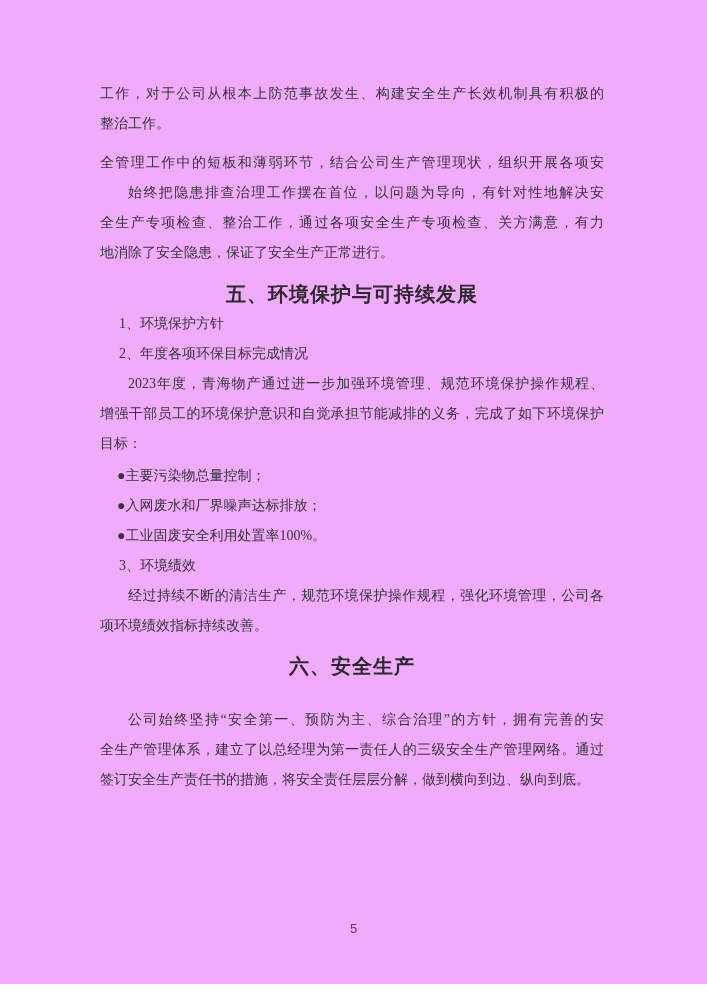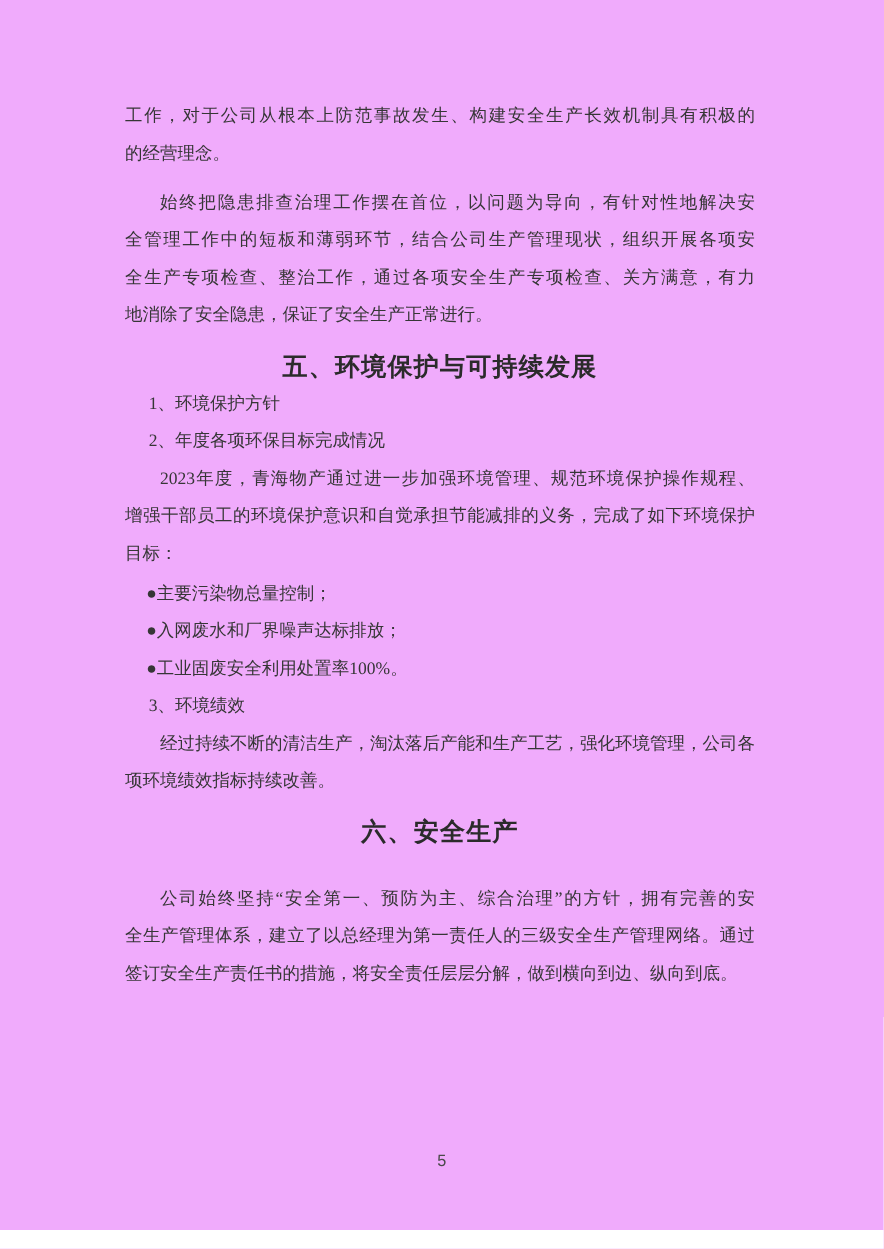--- a/index.html
+++ b/index.html
@@ -66,26 +66,26 @@
   }
 </style>
 </head>
 <body>
 
 <div class="page">
   <div class="content">
 
     <div class="para">
       <div class="line">工作，对于公司从根本上防范事故发生、构建安全生产长效机制具有积极的</div>
-      <div class="line last">的经营理念。</div>
+      <div class="line last">整治工作。</div>
     </div>
 
     <div class="para gap-p2">
+      <div class="line">全管理工作中的短板和薄弱环节，结合公司生产管理现状，组织开展各项安</div>
       <div class="line first">始终把隐患排查治理工作摆在首位，以问题为导向，有针对性地解决安</div>
-      <div class="line">全管理工作中的短板和薄弱环节，结合公司生产管理现状，组织开展各项安</div>
       <div class="line">全生产专项检查、整治工作，通过各项安全生产专项检查、关方满意，有力</div>
       <div class="line last">地消除了安全隐患，保证了安全生产正常进行。</div>
     </div>
 
     <div class="heading gap-h5">五、环境保护与可持续发展</div>
 
     <div class="item">1、环境保护方针</div>
 
 
     <div class="item">2、年度各项环保目标完成情况</div>
@@ -98,21 +98,21 @@
 
     <div class="para gap-bullets">
       <div class="bullet">●主要污染物总量控制；</div>
       <div class="bullet">●入网废水和厂界噪声达标排放；</div>
       <div class="bullet">●工业固废安全利用处置率100%。</div>
     </div>
 
     <div class="item">3、环境绩效</div>
 
     <div class="para">
-      <div class="line first">经过持续不断的清洁生产，淘汰落后产能和生产工艺，强化环境管理，公司各</div>
+      <div class="line first">经过持续不断的清洁生产，规范环境保护操作规程，强化环境管理，公司各</div>
       <div class="line last">项环境绩效指标持续改善。</div>
     </div>
 
     <div class="heading gap-h6">六、安全生产</div>
 
     <div class="para gap-p6">
       <div class="line first">公司始终坚持“安全第一、预防为主、综合治理”的方针，拥有完善的安</div>
       <div class="line">全生产管理体系，建立了以总经理为第一责任人的三级安全生产管理网络。通过</div>
       <div class="line last">签订安全生产责任书的措施，将安全责任层层分解，做到横向到边、纵向到底。</div>
     </div>

